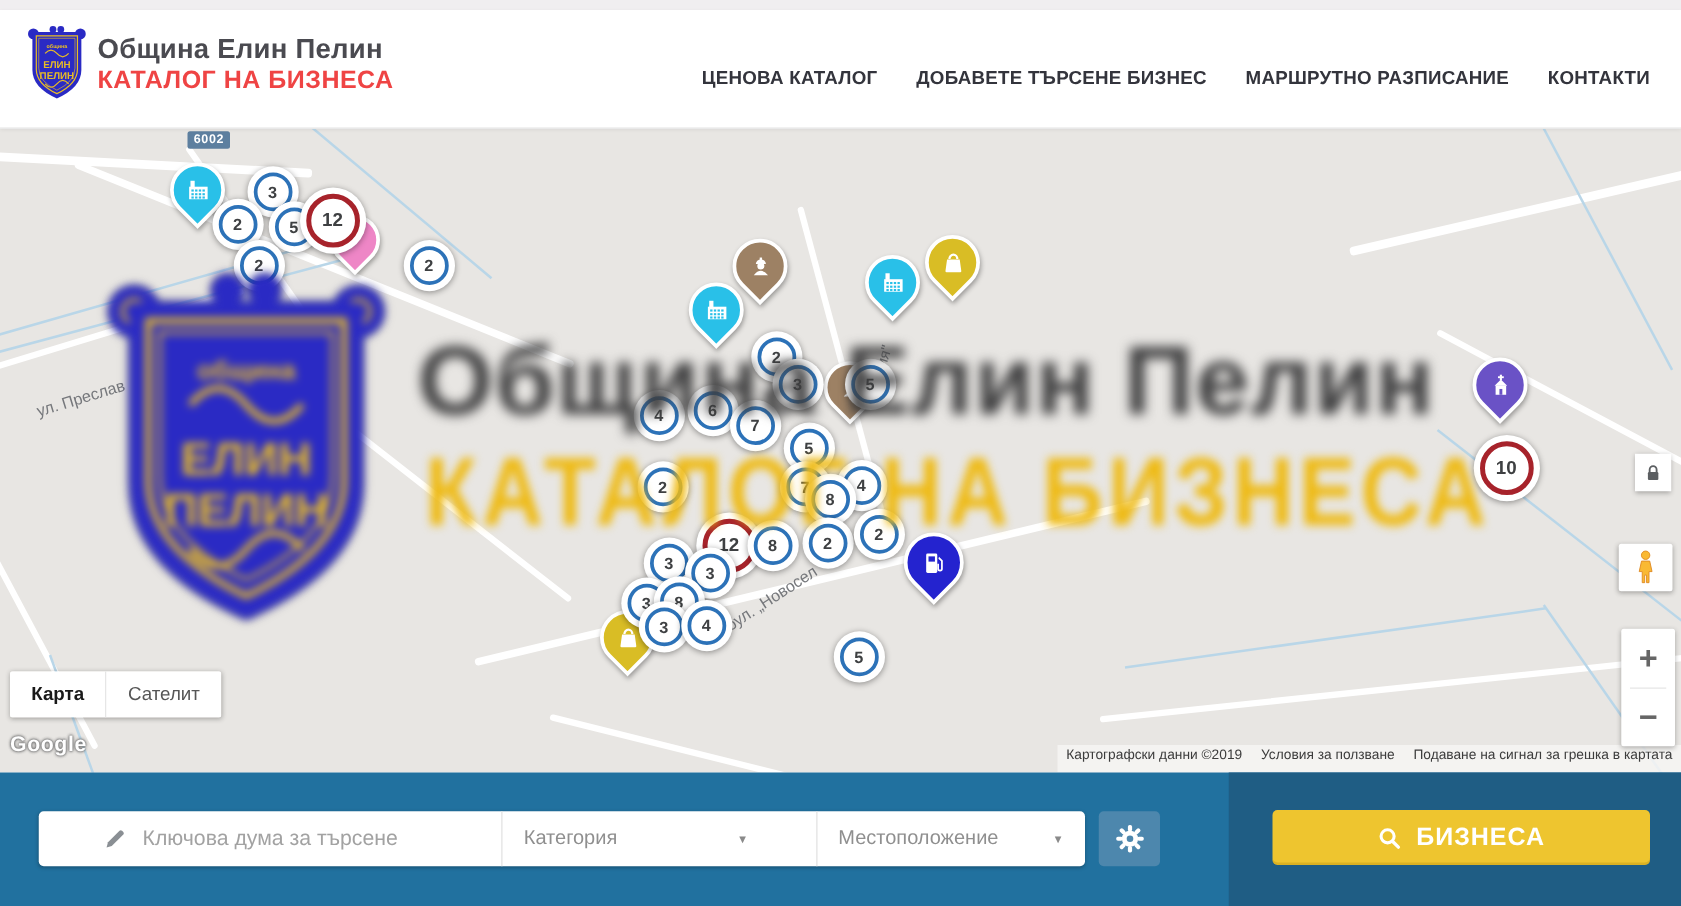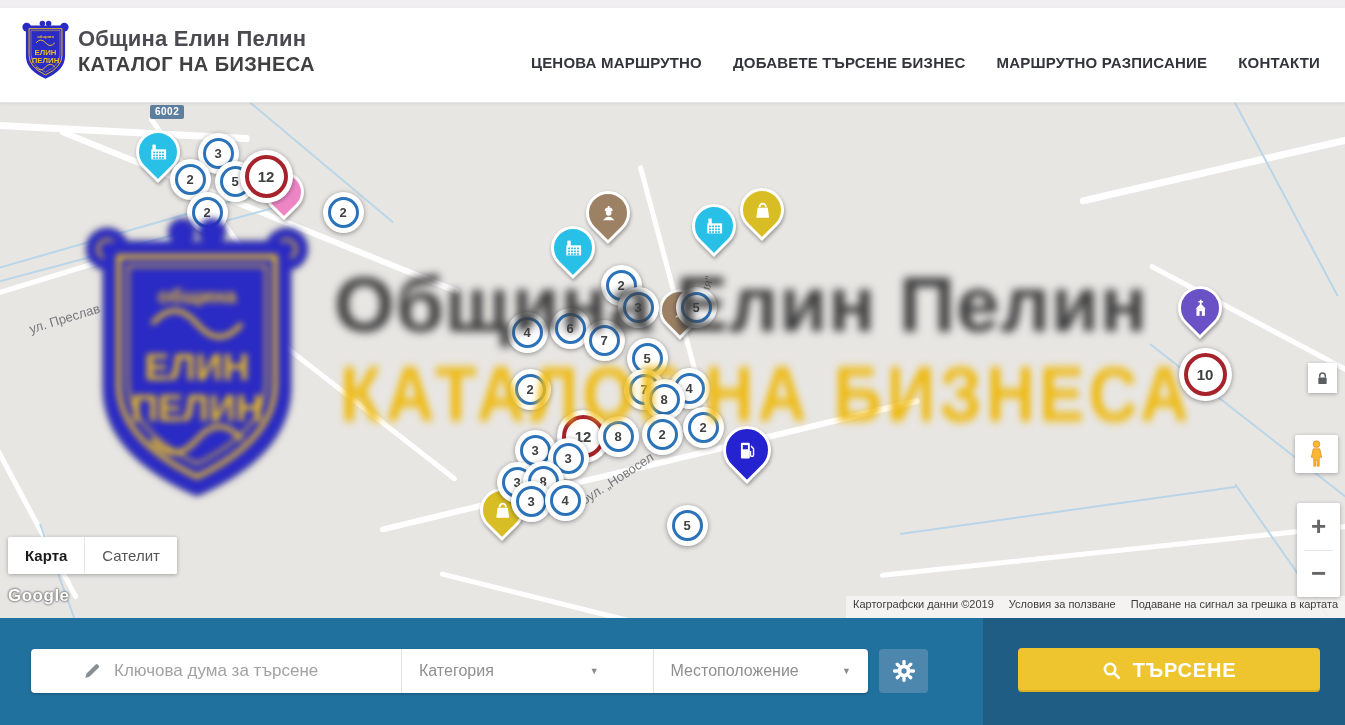--- a/index.html
+++ b/index.html
@@ -5,21 +5,21 @@
   * { margin:0; padding:0; box-sizing:border-box; }
   html,body { width:1345px; height:725px; overflow:hidden; font-family:"Liberation Sans", sans-serif; background:#fff; }
   .page { position:relative; width:1345px; height:725px; }
 
   
   .topstrip { position:absolute; left:0; top:0; width:100%; height:8px; background:#f0eef0; }
   header { position:absolute; left:0; top:8px; width:100%; height:95px; background:#fff;
            border-bottom:1px solid #e4e4e4; box-shadow:0 1px 3px rgba(0,0,0,.06); z-index:40;padding-left:32px; }
   .brand { position:absolute; left:22px; top:11px; display:flex; align-items:center; gap:9px; cursor:pointer; }
   .brand-title { font-size:22px; font-weight:bold; color:#4a4a50; letter-spacing:.2px; }
-  .brand-sub   { font-size:20px; font-weight:bold; color:#404040; letter-spacing:.4px; margin-top:1px; }
+  .brand-sub   { font-size:20px; font-weight:bold; color:#ef4444; letter-spacing:.4px; margin-top:1px; }
   nav { position:absolute; right:25px; top:46px; display:flex; gap:31px; }
   nav a { font-size:15px; font-weight:bold; color:#33343c; text-decoration:none; letter-spacing:.2px; cursor:pointer; }
 
   
   .map { position:absolute; left:0; top:103px; width:1345px; height:515px; background:#e8e6e3; overflow:hidden; }
   .road { position:absolute; background:#ffffff; border-radius:3px; transform-origin:left center; }
   .bline{ position:absolute; background:#b9d6e8; transform-origin:left center; }
   .roadlbl { position:absolute; color:#76787c; font-size:13px; white-space:nowrap; }
   .shield { position:absolute; background:#5d7f9f; color:#fff; font-size:10px; font-weight:bold;
             padding:1px 5px 2px; border-radius:2px; letter-spacing:.5px; }
@@ -115,21 +115,21 @@
         <text class="emblem-text" x="60" y="88" font-size="20" text-anchor="middle">ЕЛИН</text>
         <text class="emblem-text" x="60" y="110" font-size="20" text-anchor="middle">ПЕЛИН</text>
         <path d="M36,120 q12,14 24,0 q12,-14 24,0" fill="none" stroke="#e9bd25" stroke-width="2.5"></path>
       </svg>
       <div>
         <div class="brand-title">Община Елин Пелин</div>
         <div class="brand-sub">КАТАЛОГ НА БИЗНЕСА</div>
       </div>
     </div>
     <nav>
-      <a>ЦЕНОВА МАРШРУТНО</a>
+      <a>ЦЕНОВА КАТАЛОГ</a>
       <a>ДОБАВЕТЕ ТЪРСЕНЕ БИЗНЕС</a>
       <a>МАРШРУТНО РАЗПИСАНИЕ</a>
       <a>КОНТАКТИ</a>
     </nav>
   </header>
 
   <div class="map">
 
     <i class="road" style="left:-20px;top:18px;width:270px;height:7px;transform:rotate(3deg)"></i>
     <i class="road" style="left:150px;top:12px;width:160px;height:5px;transform:rotate(55deg)"></i>
@@ -448,17 +448,17 @@
           <circle cx="10" cy="10" r="5.4"></circle>
         </g>
         <circle cx="10" cy="10" r="2.2" fill="#4d87ad"></circle>
       </svg>
     </button>
     <button class="searchbtn">
       <svg viewBox="0 0 20 20" width="19" height="19">
         <circle cx="8.5" cy="8.5" r="5.5" fill="none" stroke="#fff" stroke-width="2.6"></circle>
         <line x1="12.8" y1="12.8" x2="17.6" y2="17.6" stroke="#fff" stroke-width="2.8" stroke-linecap="round"></line>
       </svg>
-      <span class="txt">ТЪРСЕНЕ</span>
+      <span class="txt">БИЗНЕСА</span>
     </button>
   </div>
 
 </div>
 
 </body></html>

